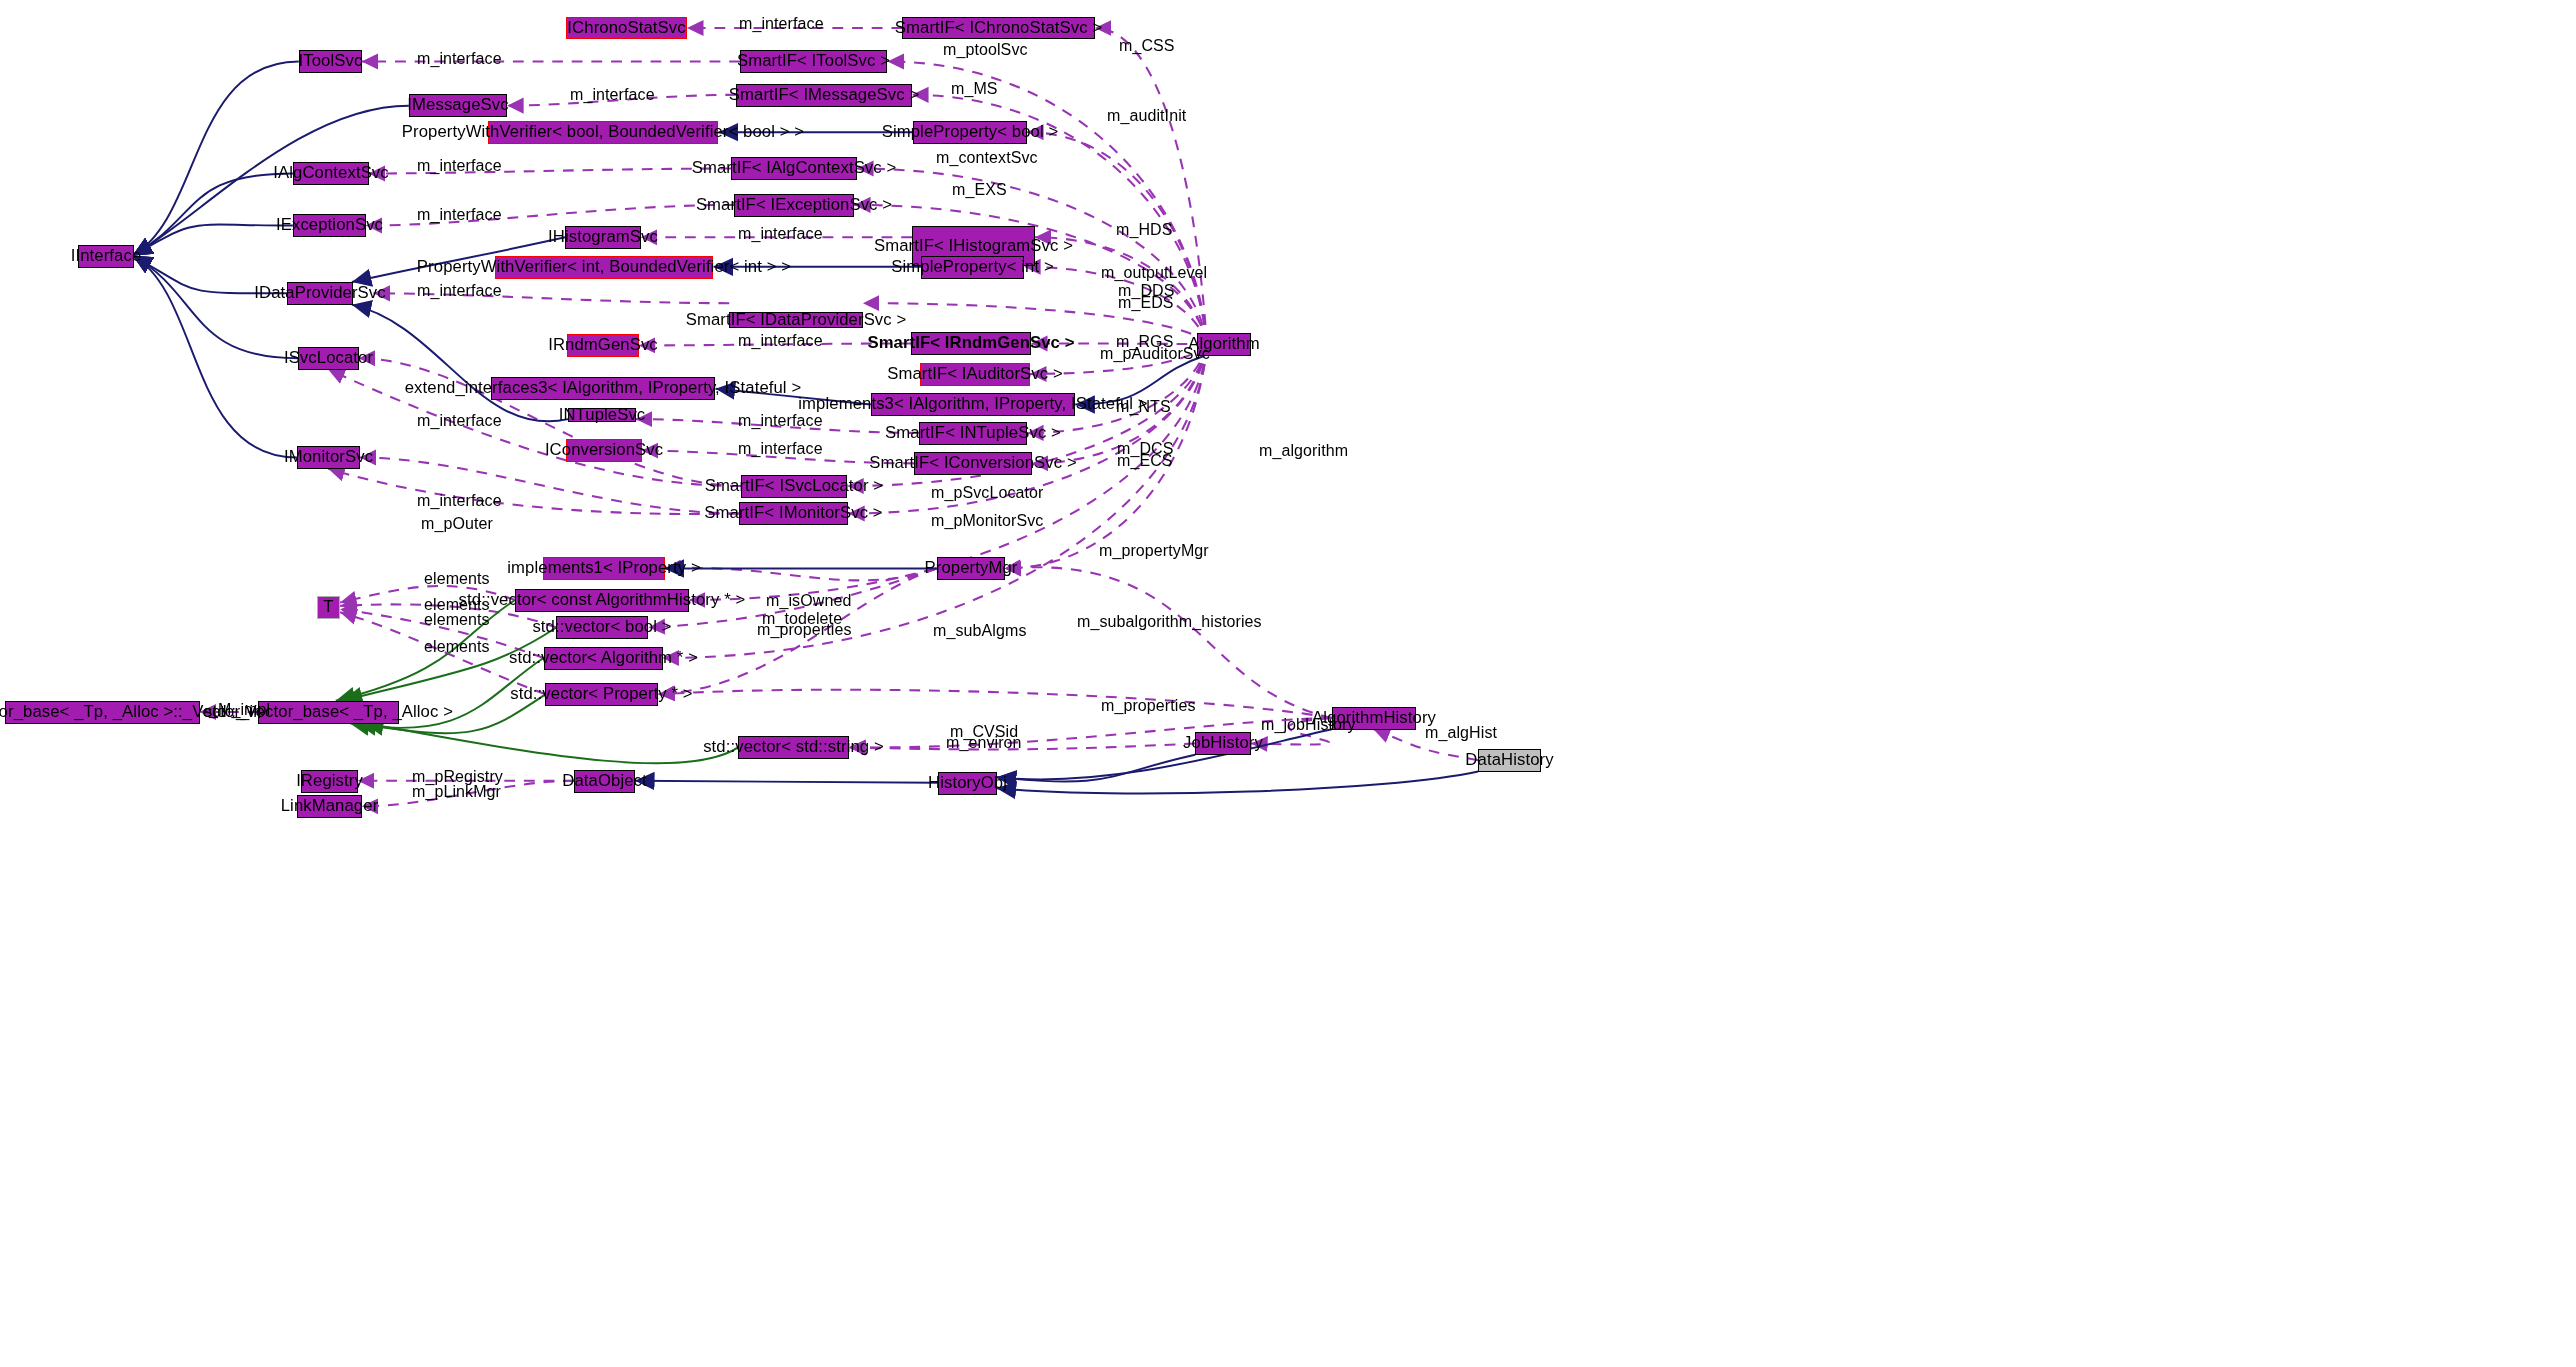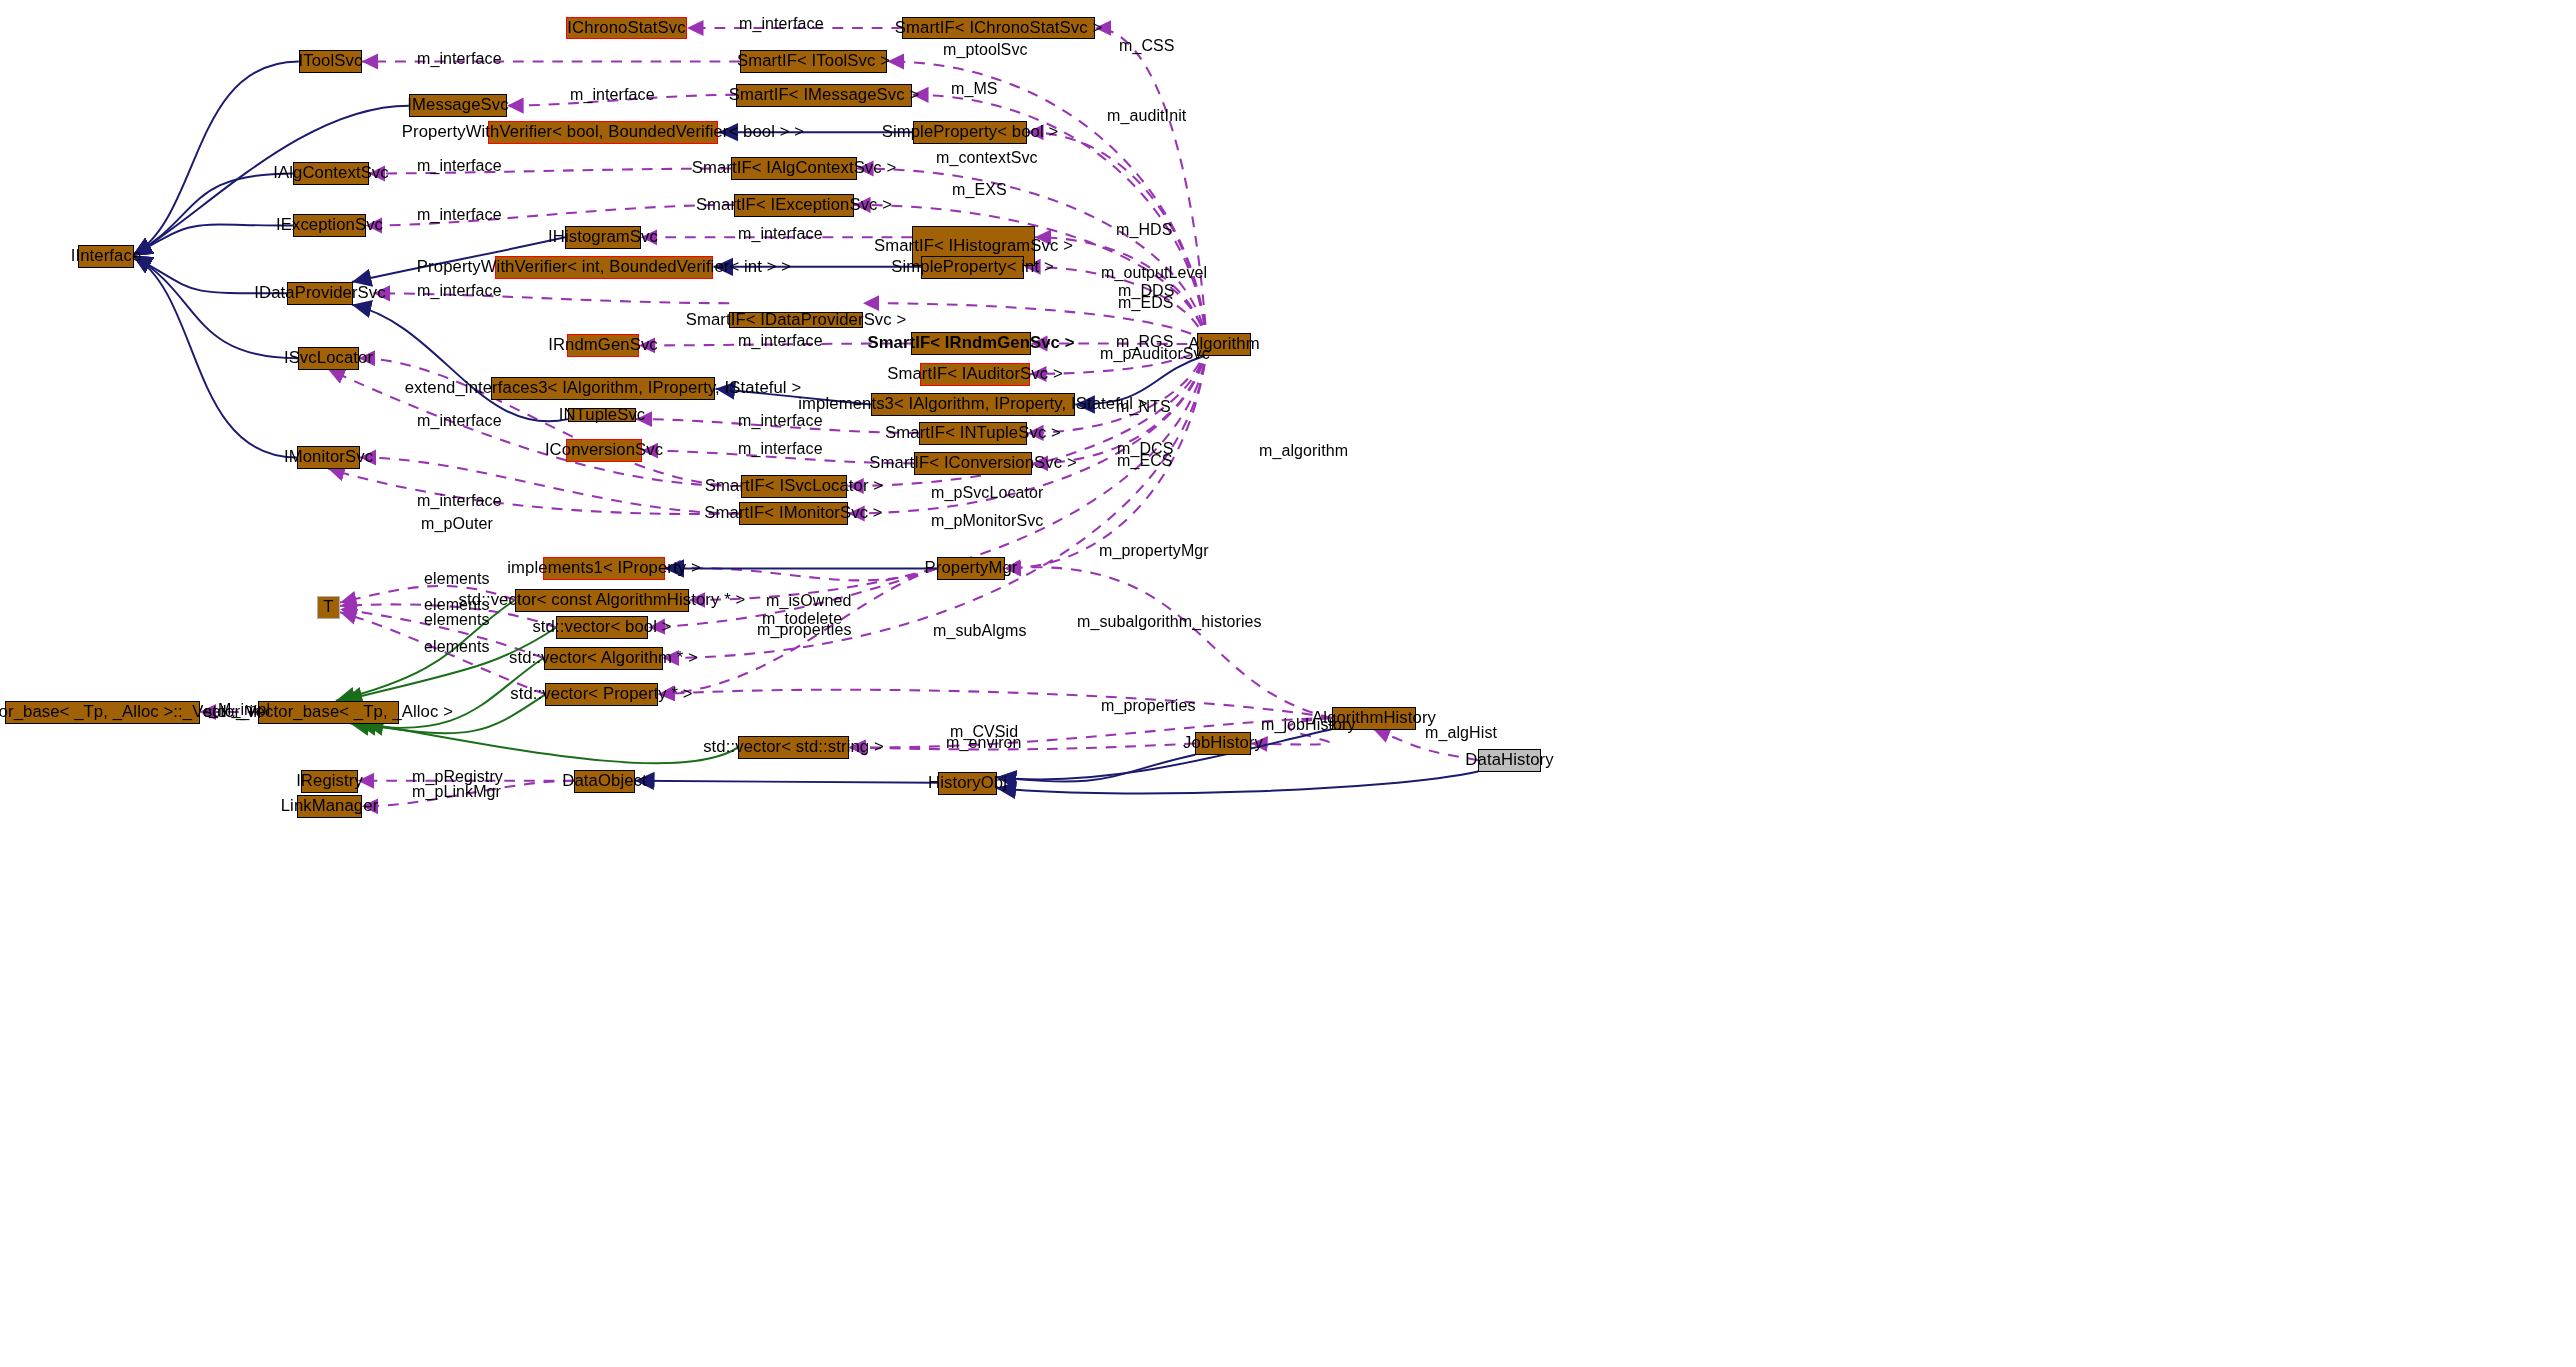--- a/index.html
+++ b/index.html
@@ -4,21 +4,21 @@
 <title>DataHistory Collaboration Diagram</title>
 <style>
   html,body{margin:0;padding:0;background:#ffffff;}
   body{font-family:"Liberation Sans", sans-serif;}
   #canvas{position:relative;width:2576px;height:1367px;background:#fff;overflow:hidden;}
   svg#edges{position:absolute;left:0;top:0;width:2576px;height:1367px;pointer-events:none;}
   .node{
     position:absolute;
     box-sizing:border-box;
     border:1px solid #000000;
-    background:#a16207;
+    background:#a21caf;
     color:#000000;
     font-size:16.7px;
     line-height:1;
     display:flex;
     align-items:center;
     justify-content:center;
     white-space:nowrap;
     padding:0 6.9px;
     letter-spacing:0.1px;
   }

